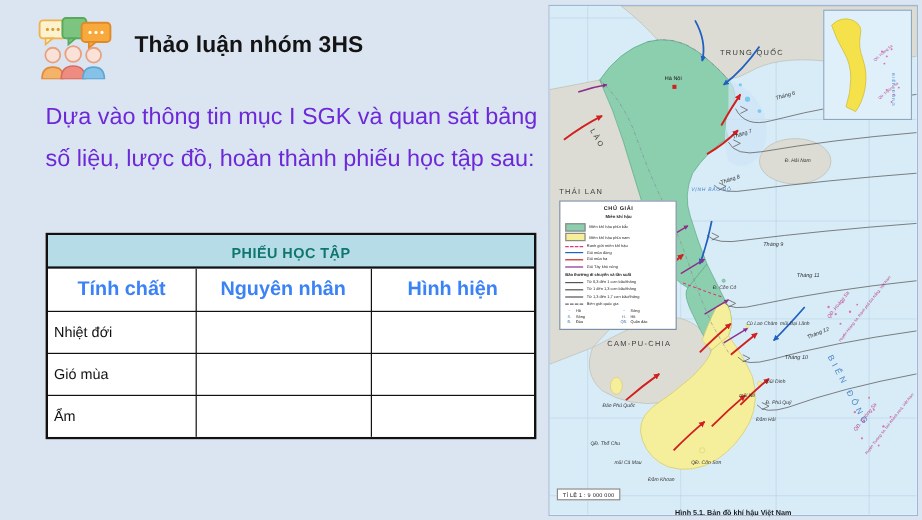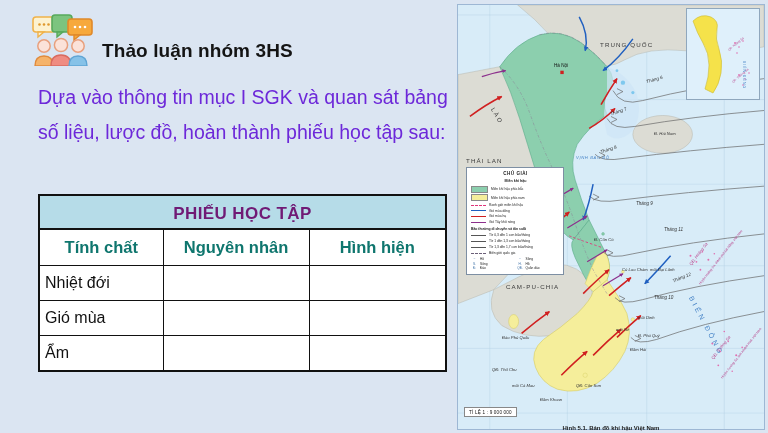--- a/index.html
+++ b/index.html
@@ -27,22 +27,22 @@
     position: absolute;
     left: 0; top: 0;
     width: 455px;
     height: 433px;
   }
 
   .heading-row {
     position: absolute;
     left: 30px; top: 14px;
     display: flex;
-    align-items: flex-end;
-    gap: 6px;
+    align-items: center;
+    gap: 16px;
   }
   .discuss-icon {
     width: 66px;
     height: 52px;
     position: relative;
     flex: none;
   }
   .heading-text {
     font-size: 19px;
     font-weight: bold;
@@ -72,23 +72,23 @@
     box-sizing: border-box;
     background: #fff;
   }
   .ws-head {
     background: #b6dce8;
     border-bottom: 2px solid #111;
     padding: 4px 0 2px 0;
   }
   .ws-title {
     text-align: center;
-    font-size: 17px;
+    font-size: 12px;
     font-weight: bold;
-    color: #701a75;
+    color: #0f766e;
     letter-spacing: 0.4px;
     padding: 4px 0 2px 0;
   }
   .ws-group {
     font-size: 17px;
     font-weight: bold;
     color: #111;
     padding: 6px 0 5px 6px;
   }
   table.ws-table {
@@ -105,25 +105,25 @@
   }
   table.ws-table th:first-child,
   table.ws-table td:first-child { border-left: none; }
   table.ws-table th:last-child,
   table.ws-table td:last-child { border-right: none; }
   table.ws-table tr:first-child th { border-top: none; }
   table.ws-table tr:last-child td { border-bottom: none; }
   table.ws-table th {
     font-size: 16.5px;
     font-weight: bold;
-    color: #0f766e;
+    color: #3b82f6;
     text-align: center;
   }
   table.ws-table td {
-    font-size: 16px;
+    font-size: 12px;
     color: #111;
     padding-left: 5px;
     text-align: left;
     vertical-align: middle;
   }
   .col-a { width: 123px; }
   .col-b { width: 146px; }
   .col-c { width: 136px; }
 
   

